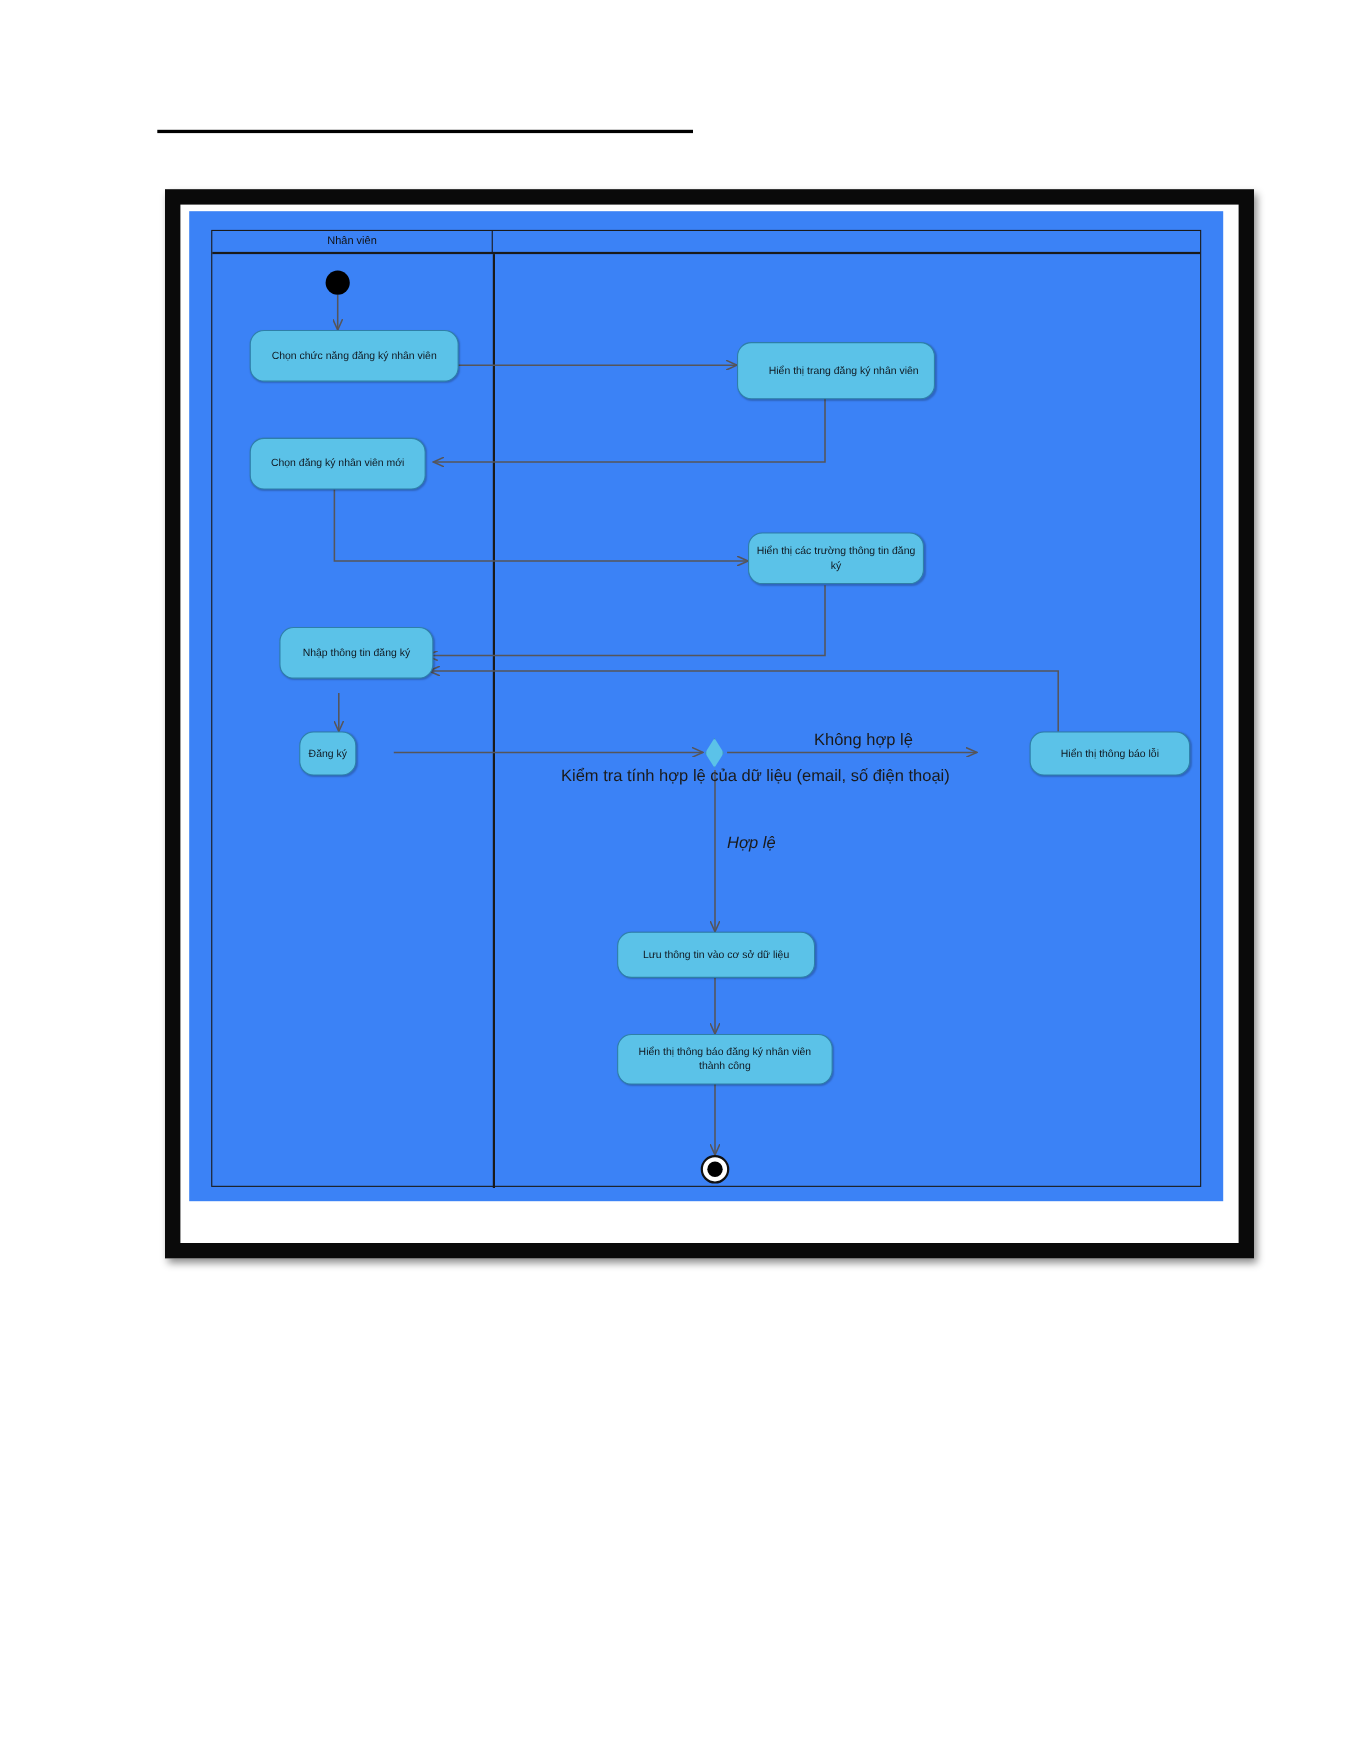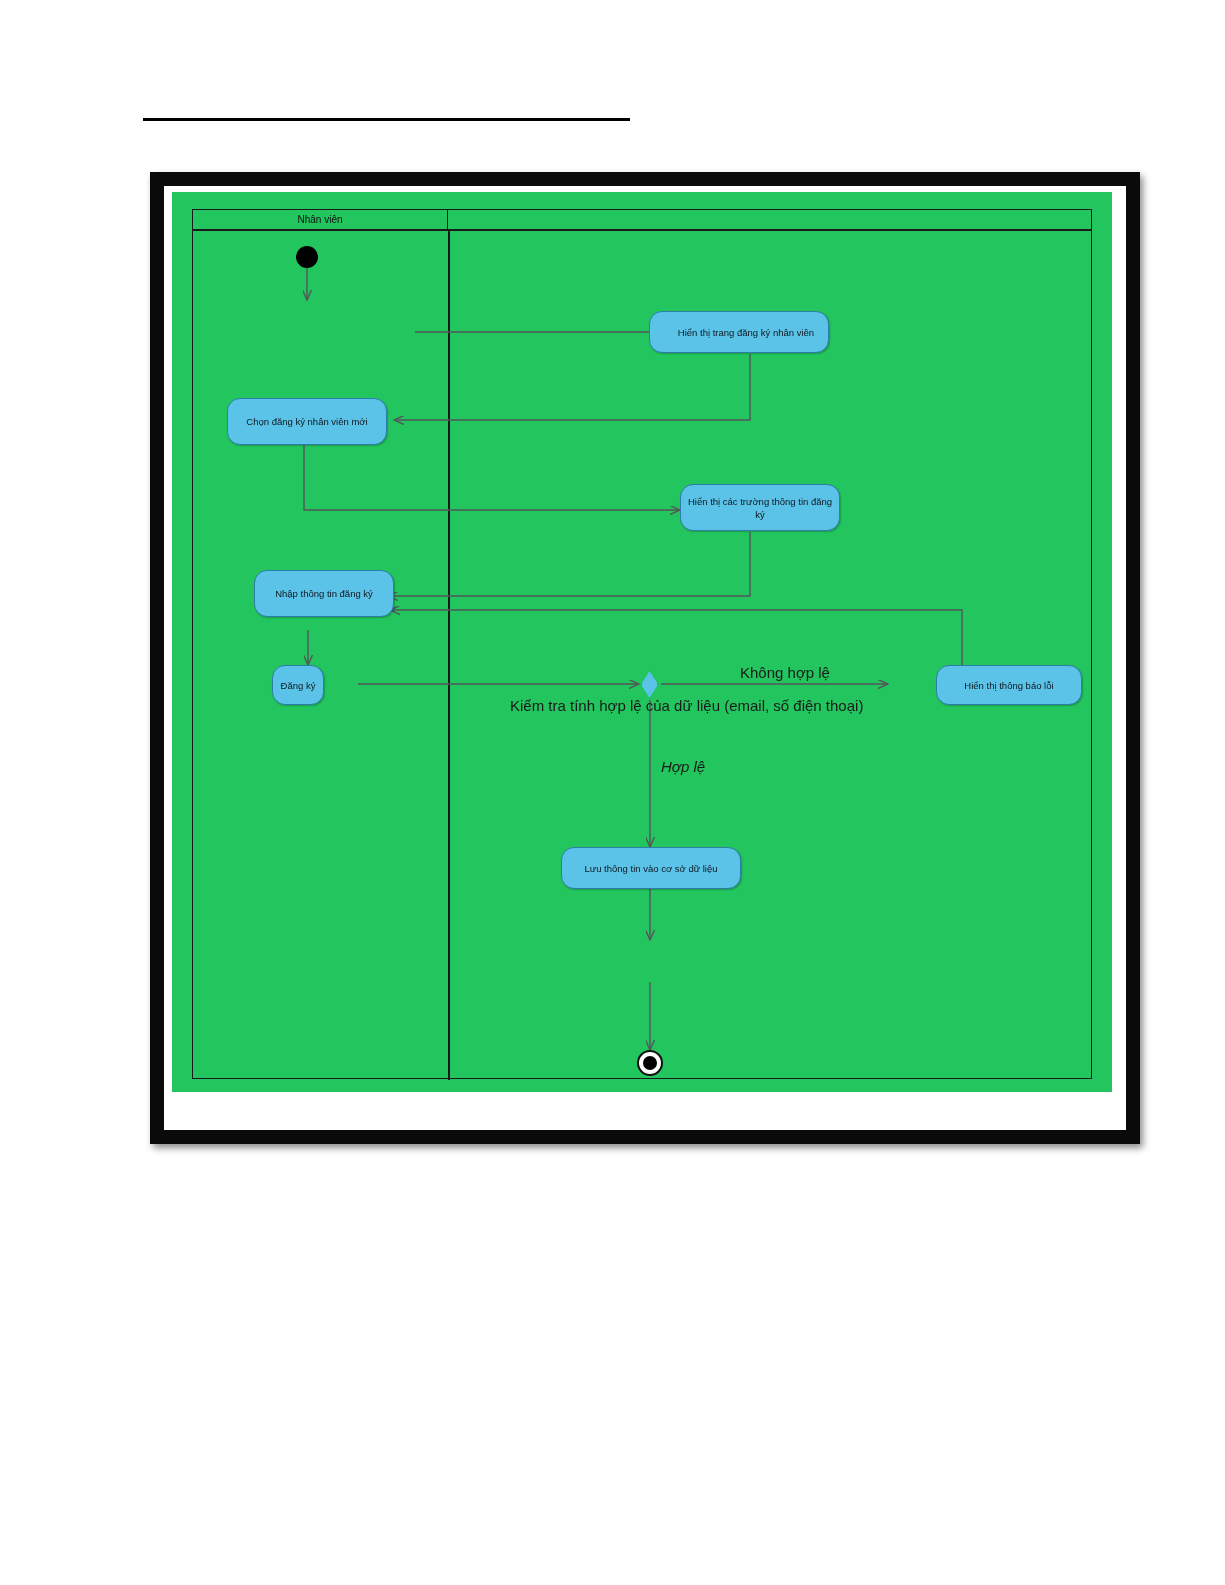--- a/index.html
+++ b/index.html
@@ -38,21 +38,21 @@
     box-shadow: 3px 4px 7px rgba(0,0,0,0.45);
   }
 
   
   #diagram-canvas {
     position: absolute;
     left: 172px;
     top: 192px;
     width: 940px;
     height: 900px;
-    background: #22c55e;
+    background: #3b82f6;
     box-sizing: border-box;
   }
 
   
   #swimlanes {
     position: absolute;
     left: 20px;
     top: 17px;
     width: 900px;
     height: 870px;
@@ -218,22 +218,23 @@
 
     <line x1="478" y1="508" x2="478" y2="655" marker-end="url(#ah)"></line>
 
     <line x1="478" y1="696" x2="478" y2="748" marker-end="url(#ah)"></line>
 
     <line x1="478" y1="790" x2="478" y2="858" marker-end="url(#ah)"></line>
   </svg>
 
   <div id="start-node" style="left:124px; top:54px;"></div>
 
-
-  <div class="node" id="node-act2" style="left:477px; top:119px; width:180px; height:42px;padding-left:20px;">Hiển thị trang đăng ký nhân viên</div>
+  <div class="node" id="node-act1" style="left:55px; top:108px; width:190px; height:47px;">Chọn chức năng đăng ký nhân viên</div>
+
+  <div class="node" id="node-act2" style="left:498px; top:119px; width:180px; height:52px;padding-left:20px;">Hiển thị trang đăng ký nhân viên</div>
 
   <div class="node" id="node-act3" style="left:55px; top:206px; width:160px; height:47px;">Chọn đăng ký nhân viên mới</div>
 
   <div class="node" id="node-act4" style="left:508px; top:292px; width:160px; height:47px;">Hiển thị các trường thông tin đăng ký</div>
 
   <div class="node" id="node-act5" style="left:70px; top:378px; width:140px; height:47px;margin-left:12px;">Nhập thông tin đăng ký</div>
 
   <div class="node" id="node-act6" style="left:100px; top:473px; width:52px; height:40px;">Đăng ký</div>
 
   <div id="decision-node" style="left:469px; top:479px;"></div>
@@ -241,16 +242,17 @@
   <div class="edge-label" id="label-decision-note" style="left:338px; top:505px;">Kiểm tra tính hợp lệ của dữ liệu (email, số điện thoại)</div>
 
   <div class="edge-label" id="label-invalid" style="left:568px; top:472px;">Không hợp lệ</div>
 
   <div class="edge-label" id="label-valid" style="left:489px; top:566px;font-style:italic;">Hợp lệ</div>
 
   <div class="node" id="node-act7" style="left:718px; top:473px; width:146px; height:40px;margin-left:46px;">Hiển thị thông báo lỗi</div>
 
   <div class="node" id="node-act8" style="left:389px; top:655px; width:180px; height:42px;">Lưu thông tin vào cơ sở dữ liệu</div>
 
+  <div class="node" id="node-act9" style="left:389px; top:748px; width:196px; height:46px;">Hiển thị thông báo đăng ký nhân viên thành công</div>
 
   <div id="final-node" style="left:465px; top:858px;"></div>
 
 </div>
 
 </body></html>

